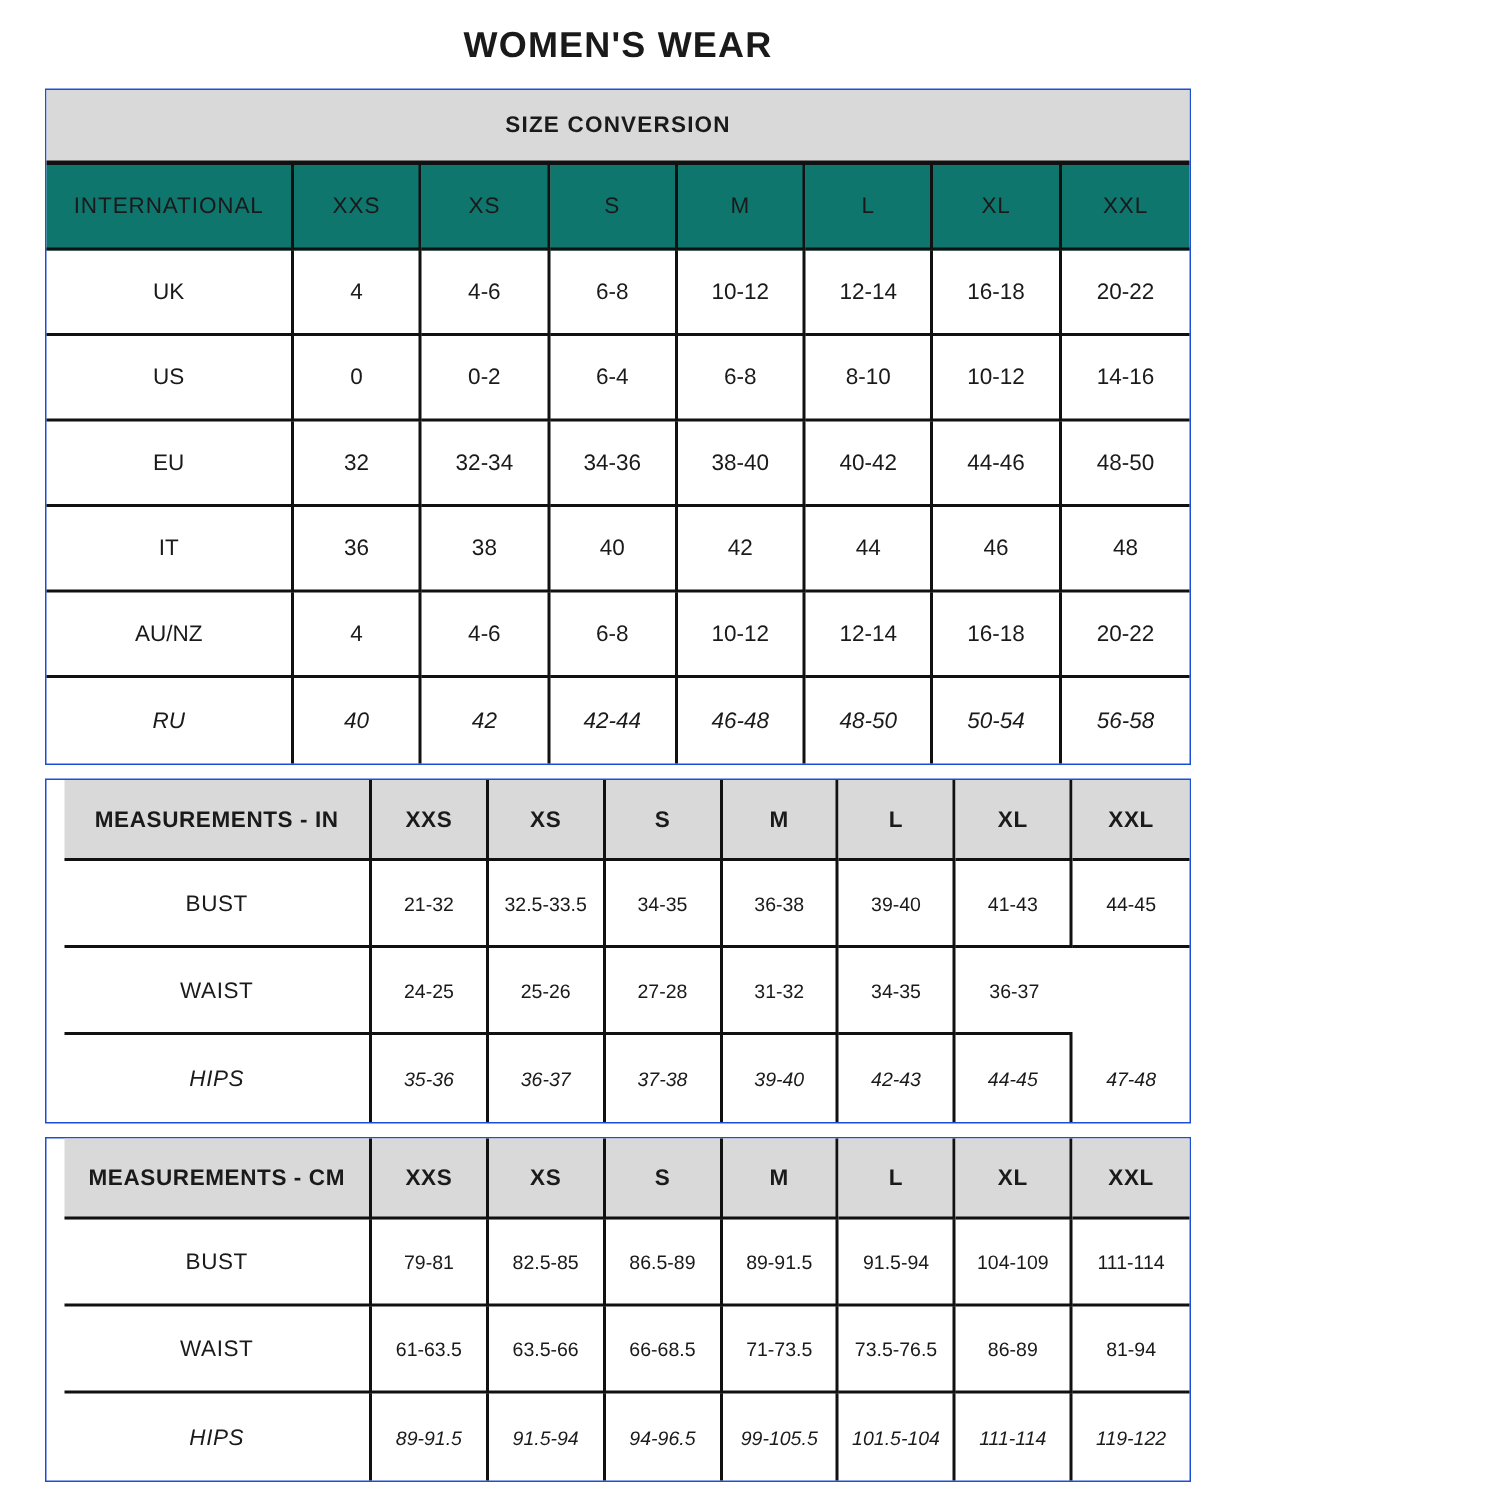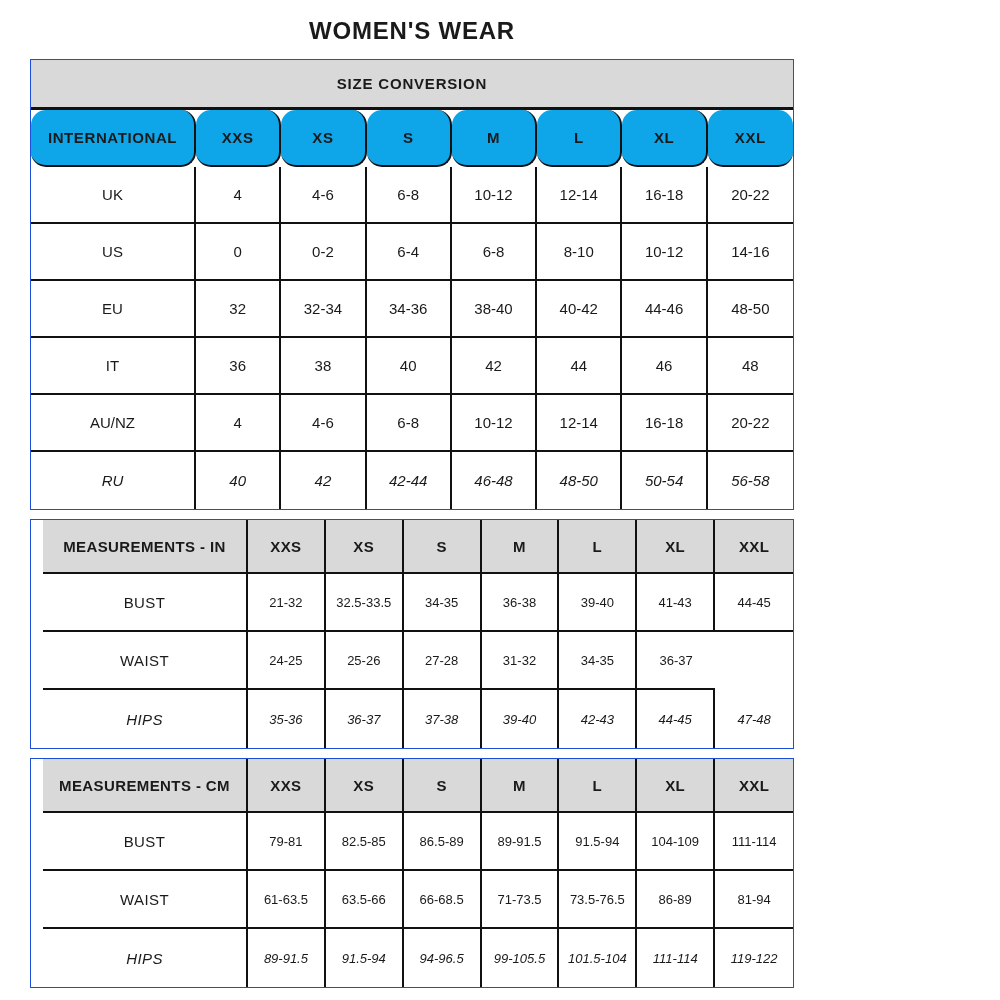--- a/index.html
+++ b/index.html
@@ -55,21 +55,21 @@
     justify-content: center;
     border-right: 2px solid #111111;
     border-bottom: 2px solid #111111;
     font-size: 15px;
     text-align: center;
     padding: 0 4px;
   }
   .row .cell:last-child { border-right: none; }
   .grid .row:last-child .cell { border-bottom: none; font-style: italic; }
   .row.hdr .cell { font-weight: 700; letter-spacing: 0.4px; }
-  .g1 .row.hdr .cell { background: #0ea5e9; font-weight: 700; letter-spacing: 0.6px; border-radius: 15px; }
+  .g1 .row.hdr .cell { background: #0f766e; font-weight: 400; letter-spacing: 0.6px; }
   .g2 .row.hdr .cell { background: #d9d9d9; }
   .g2 .cell.val { font-size: 13px; }
   .g2 .cell.lbl { font-size: 15px; letter-spacing: 0.4px; }
 </style>
 </head>
 <body>
 
 <div class="page">
 
   <h1 class="page-title">WOMEN'S WEAR</h1>

